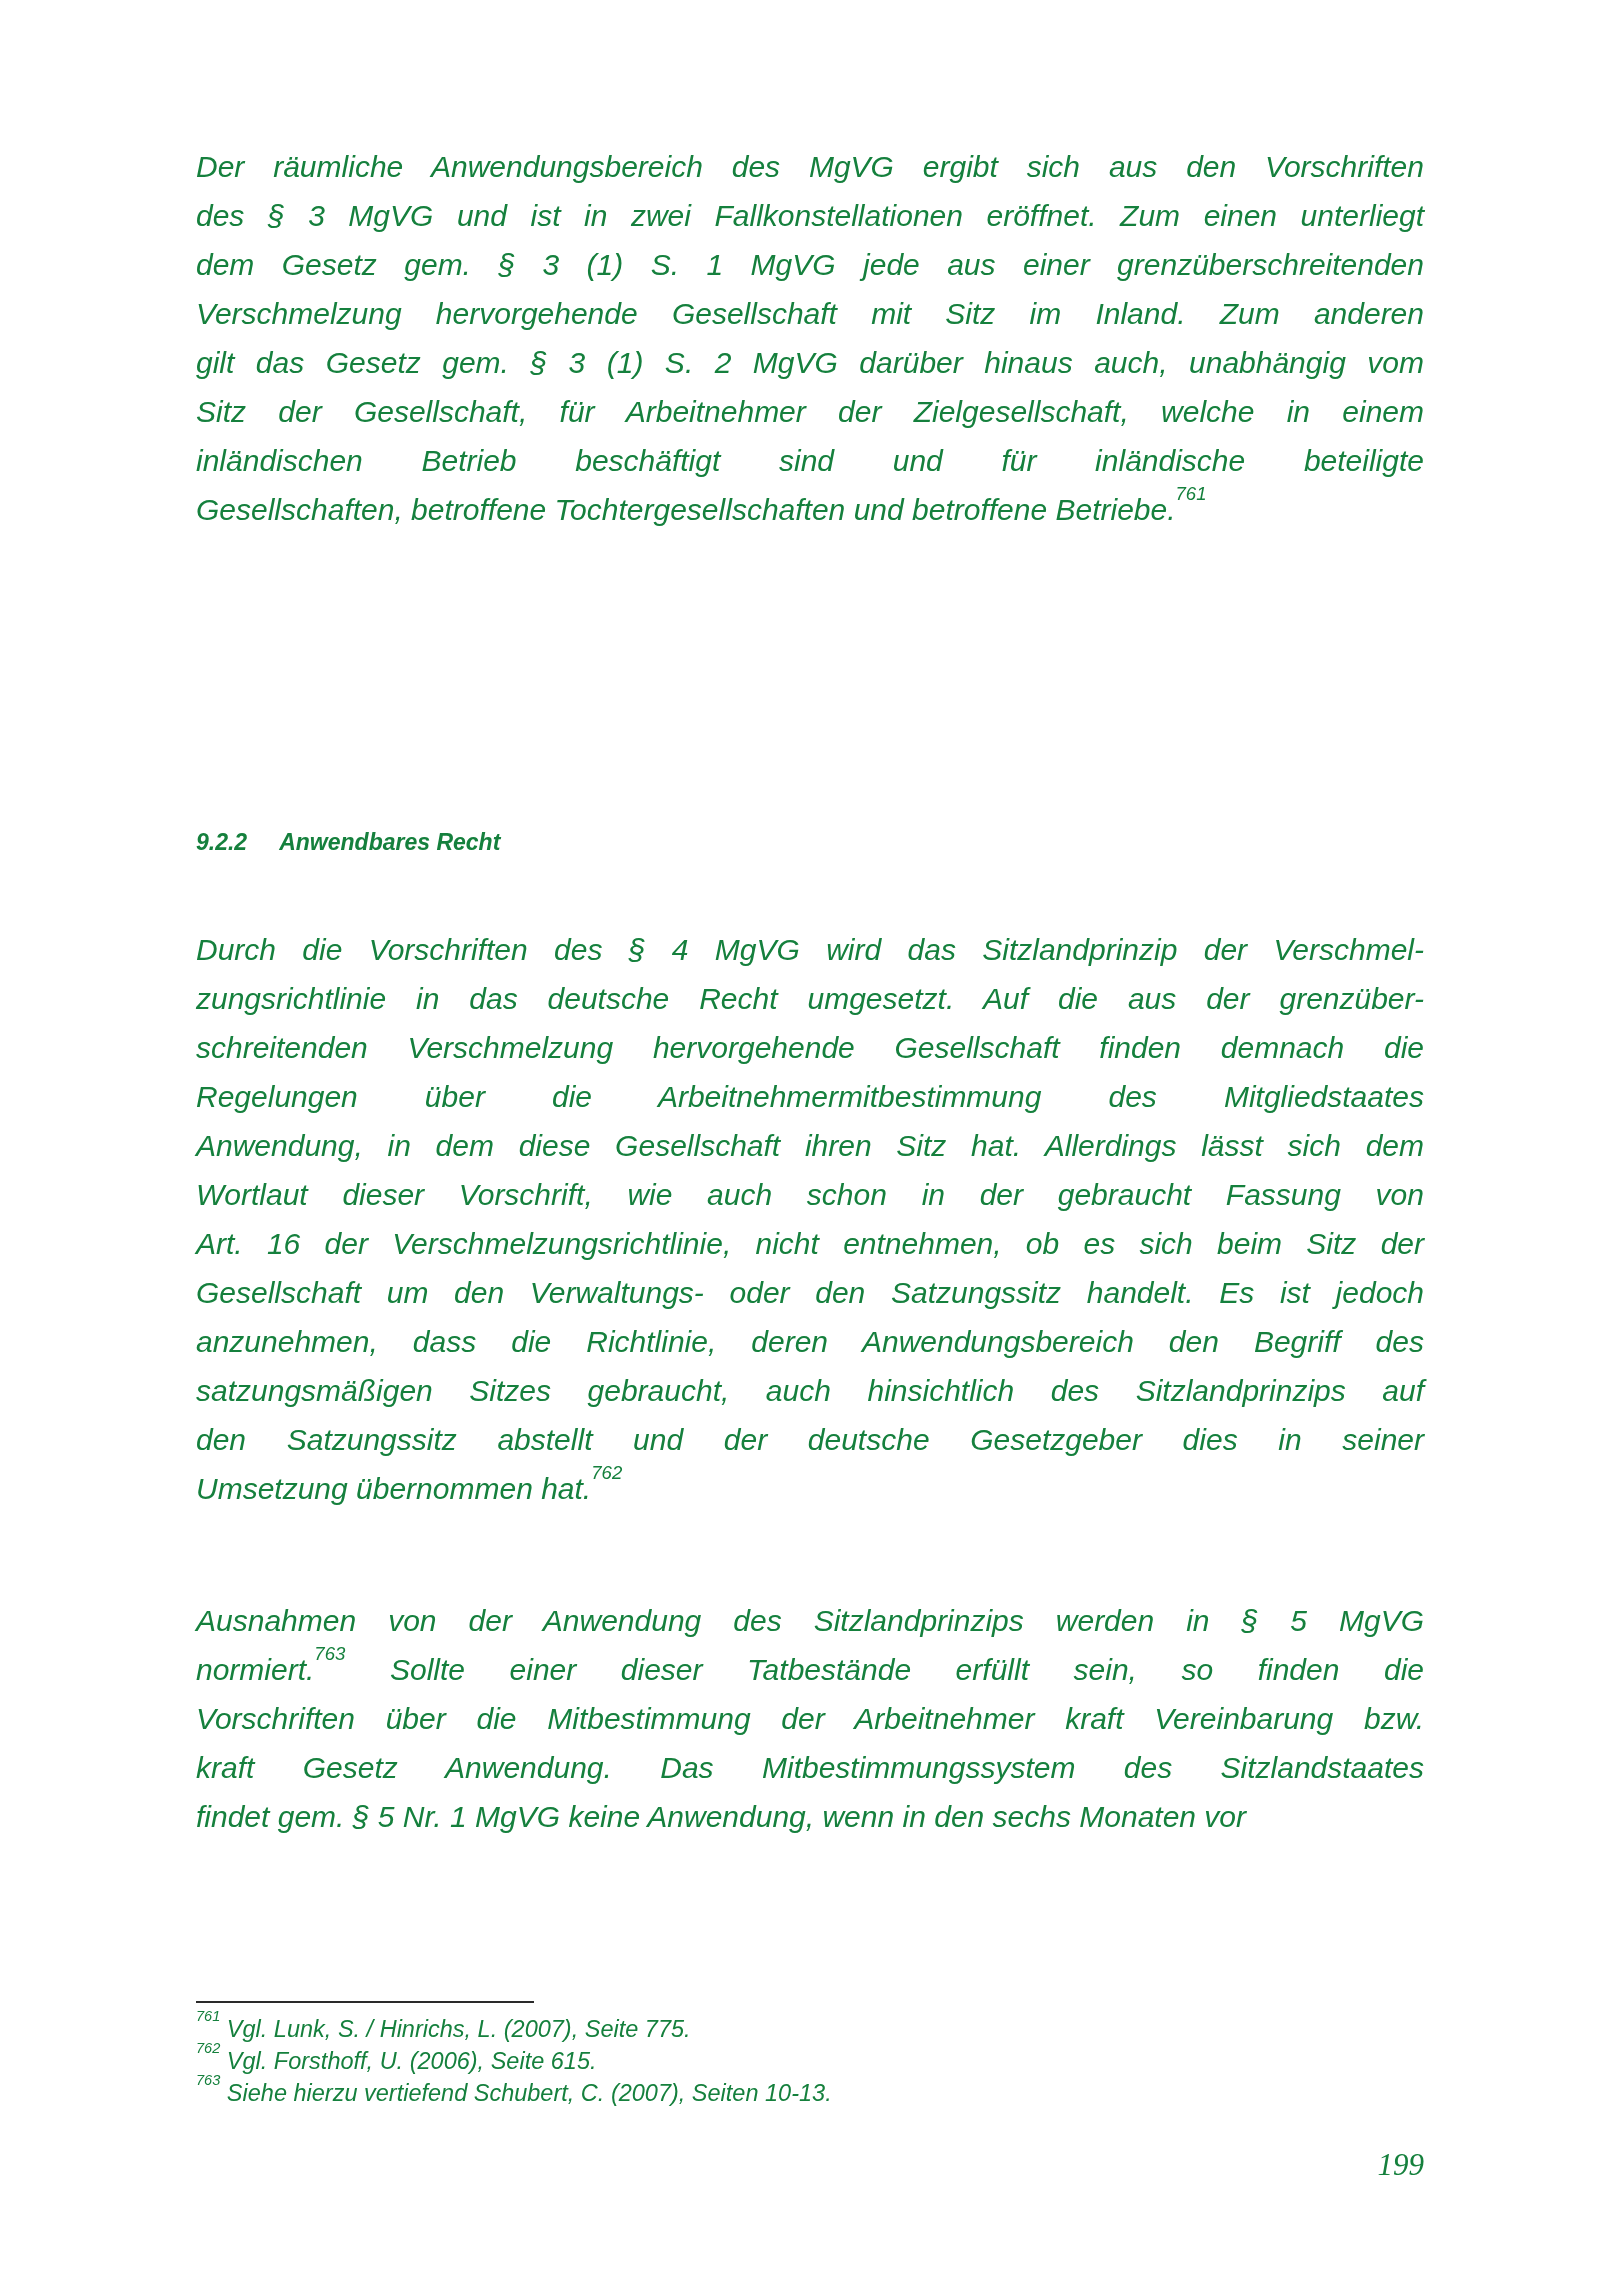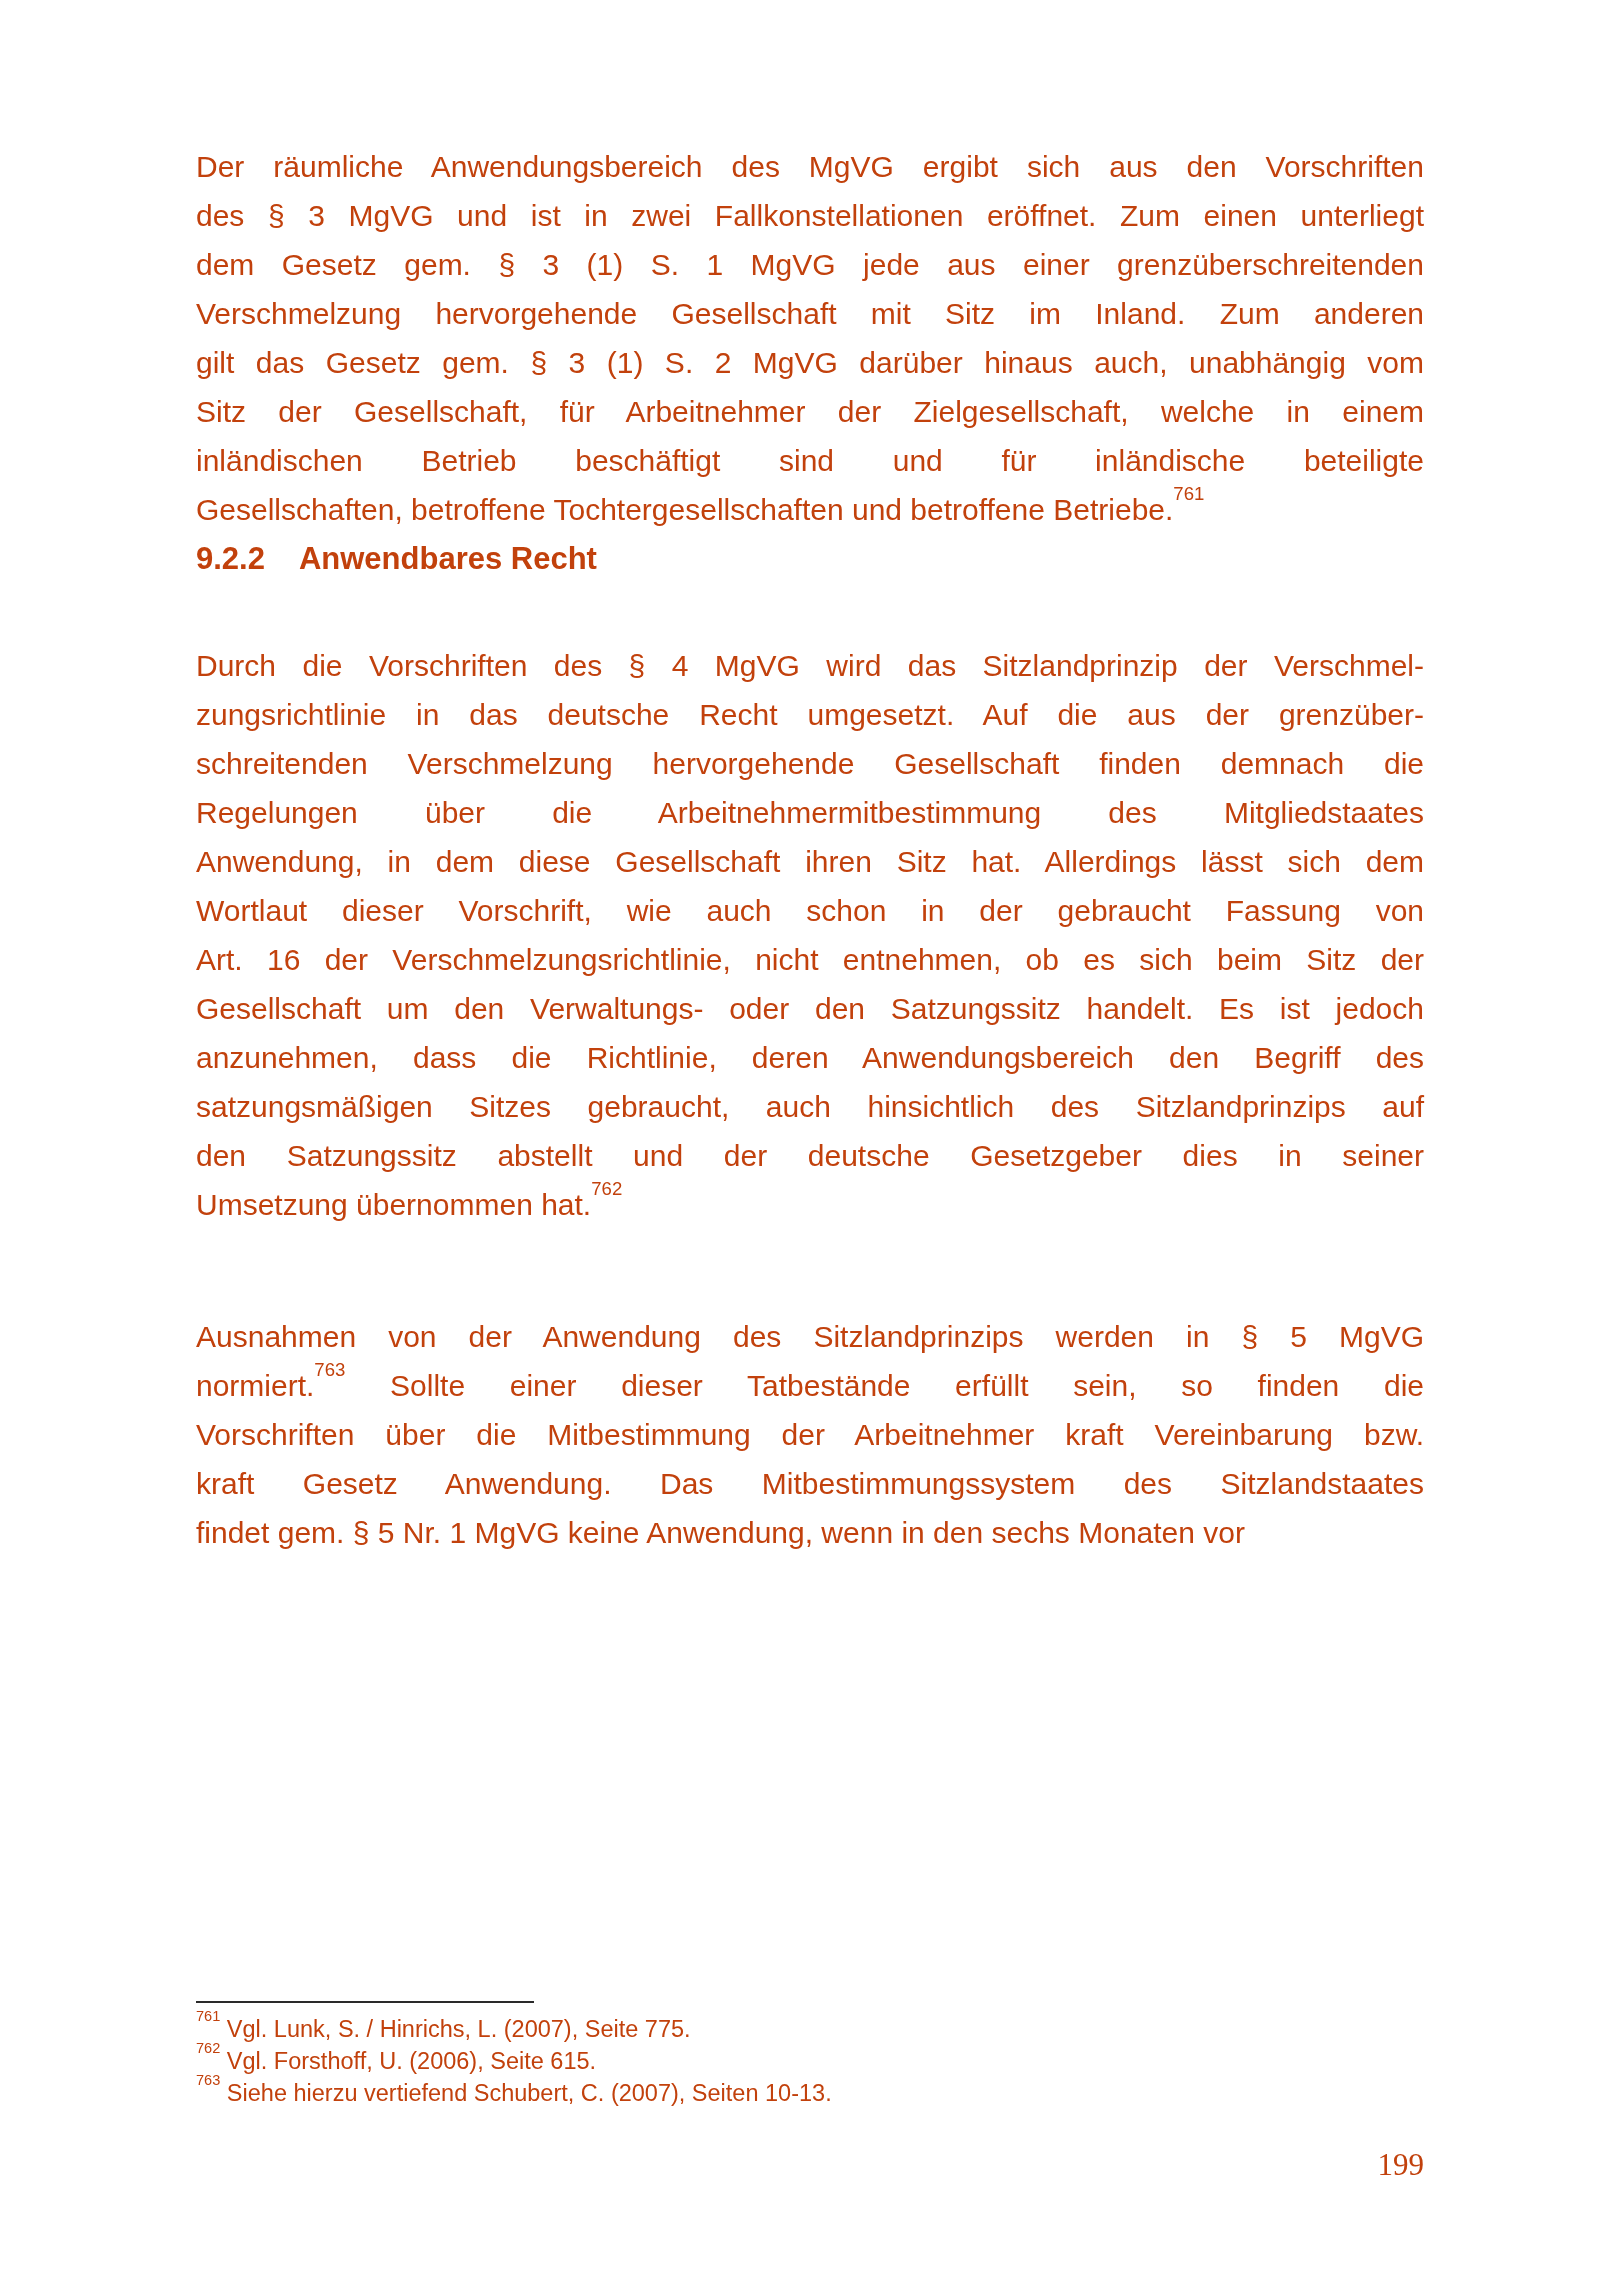--- a/index.html
+++ b/index.html
@@ -5,23 +5,24 @@
   html, body {
     margin: 0;
     padding: 0;
     background: #ffffff;
   }
   .page {
     position: relative;
     width: 1620px;
     height: 2263px;
     background: #ffffff;
-    color: #c2410c;
+    color: #15803d;
     font-family: "Liberation Sans", "DejaVu Sans", sans-serif;
     overflow: hidden;
+    font-style: italic;
   }
   .content {
     position: absolute;
     left: 196px;
     right: 196px;
     top: 142px;
   }
   .body-text {
     font-size: 30px;
     line-height: 49px;
@@ -33,22 +34,23 @@
   .line.last {
     text-align-last: left;
   }
   sup.fn-ref {
     font-size: 0.62em;
     line-height: 0;
     position: relative;
     top: -0.5em;
   }
   .heading {
+    margin-top: 284px;
     font-weight: bold;
-    font-size: 31px;
+    font-size: 23px;
     line-height: 49px;
   }
   .heading .num {
     display: inline-block;
     margin-right: 26.5px;
   }
   .para2 { margin-top: 58px; }
   .para3 { margin-top: 83px; }
   .footnote-area {
     position: absolute;

